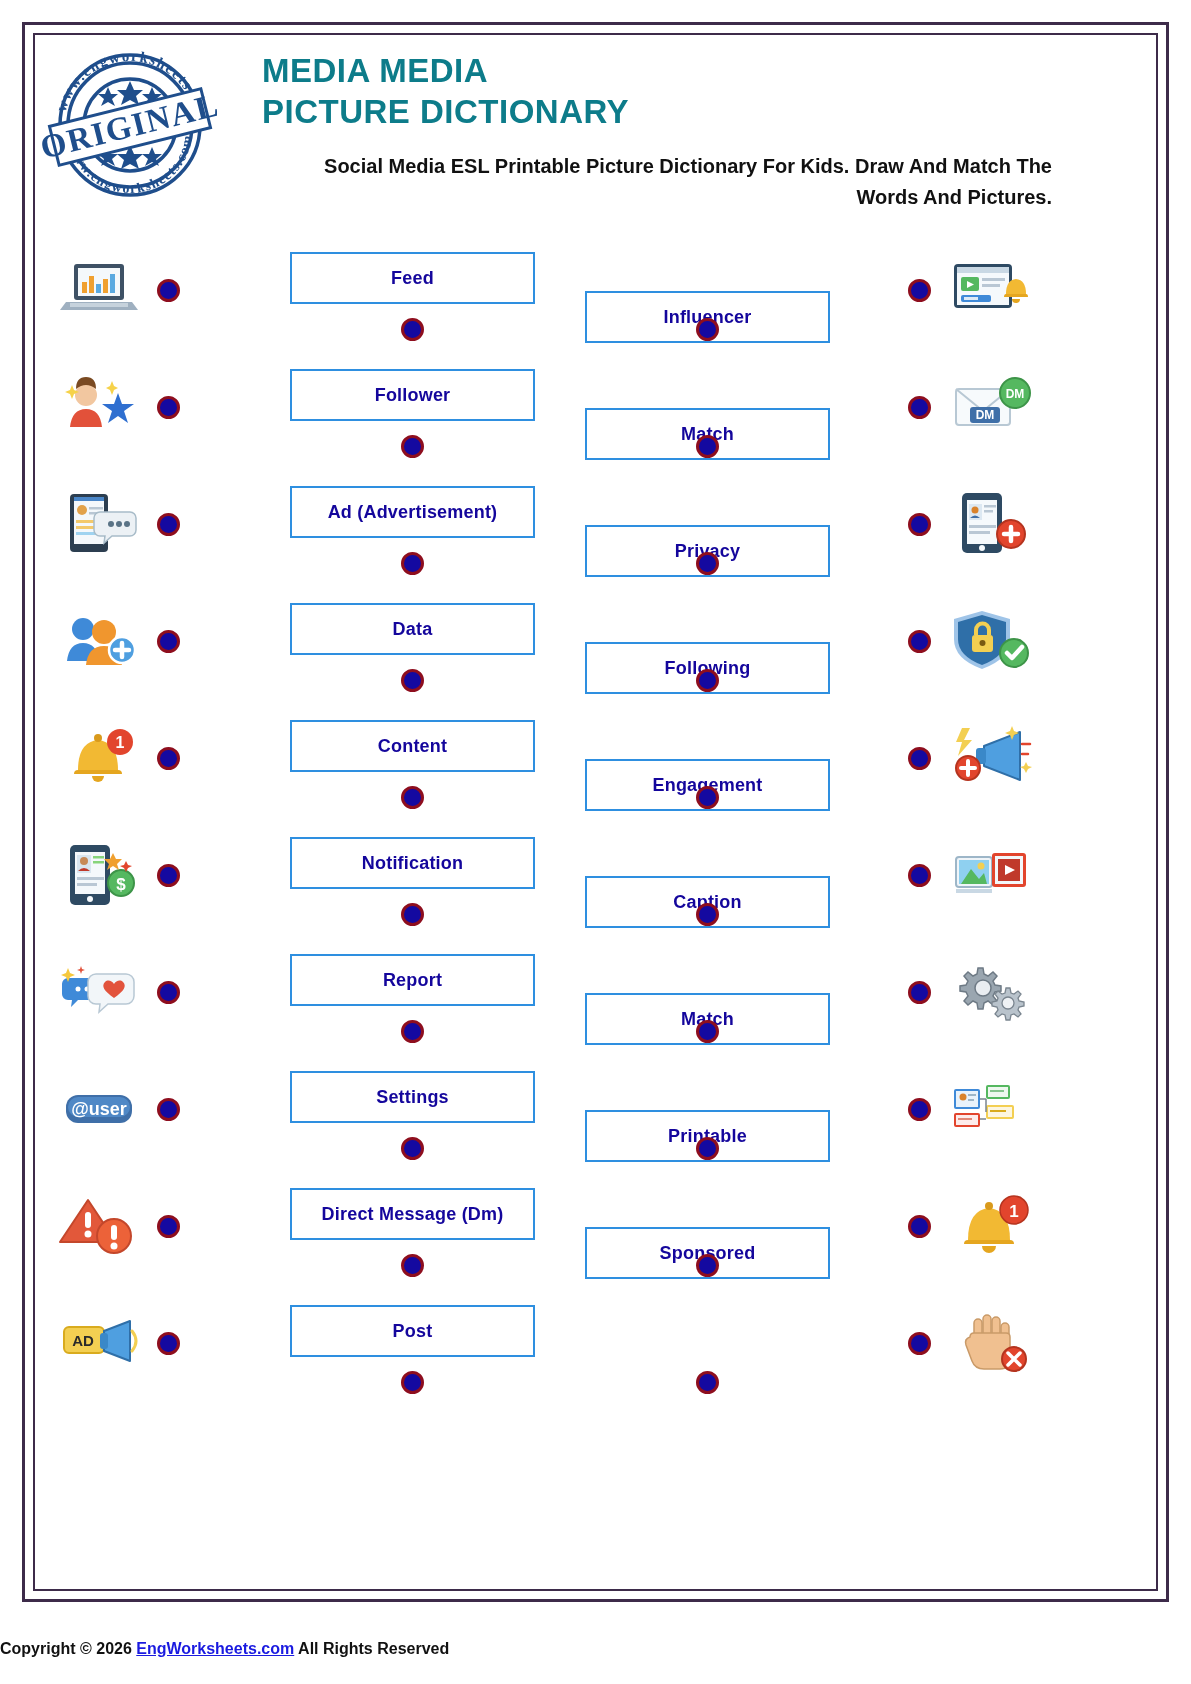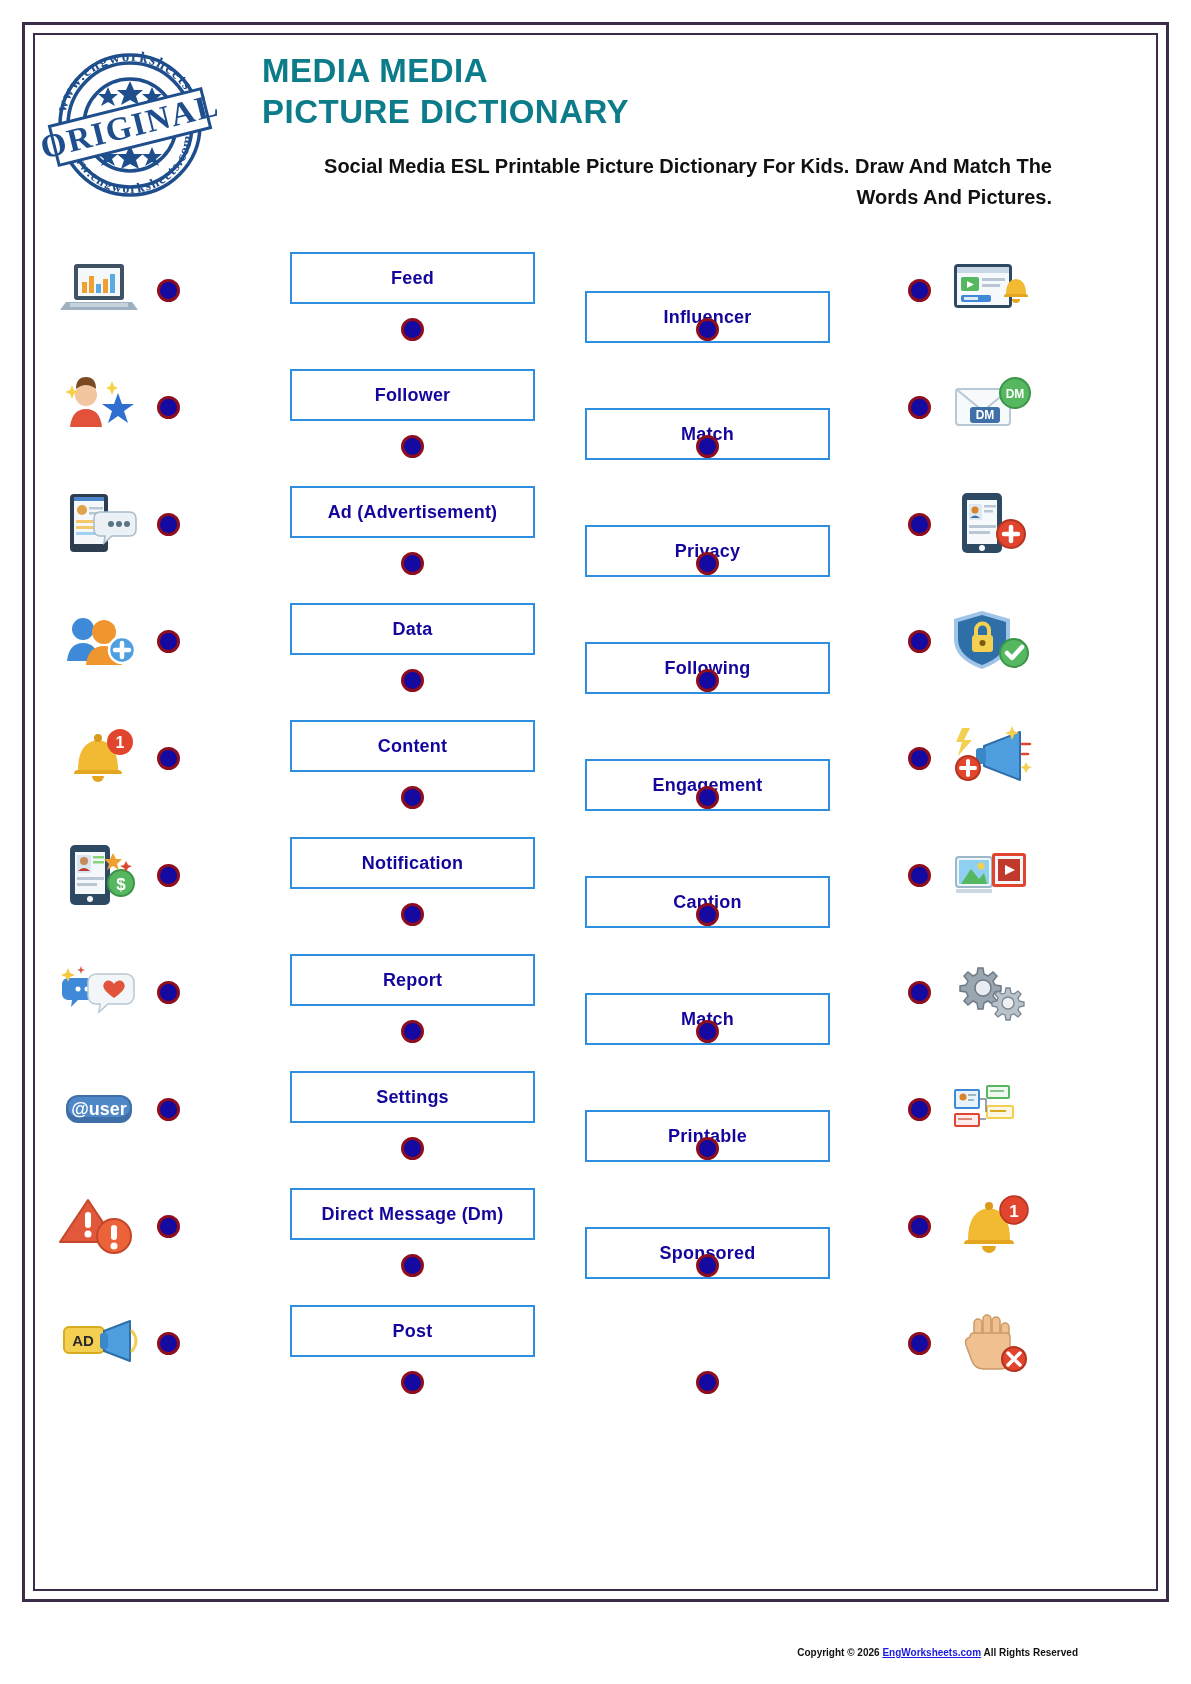--- a/index.html
+++ b/index.html
@@ -91,22 +91,22 @@
   .box-col-1 { left:290px; width:245px; top:12px; }
   .box-col-2 { left:585px; width:245px; top:12px;margin-top:39px; }
 
   
   .dot-under-1 { left:401px; top:78px; }
   .dot-under-2 { left:696px; top:78px; }
 
   
   .footer{
     position:absolute; left:0; bottom:26px; width:1078px;
-    text-align:right;
-    font-size:10px;
+    text-align:left;
+    font-size:16px;
     font-weight:bold;
     color:#111;
     font-family:"Liberation Sans", sans-serif;
   }
   .footer a{
     color:#1a1ae0; text-decoration:underline;
   }
 </style>
 </head>
 <body>

